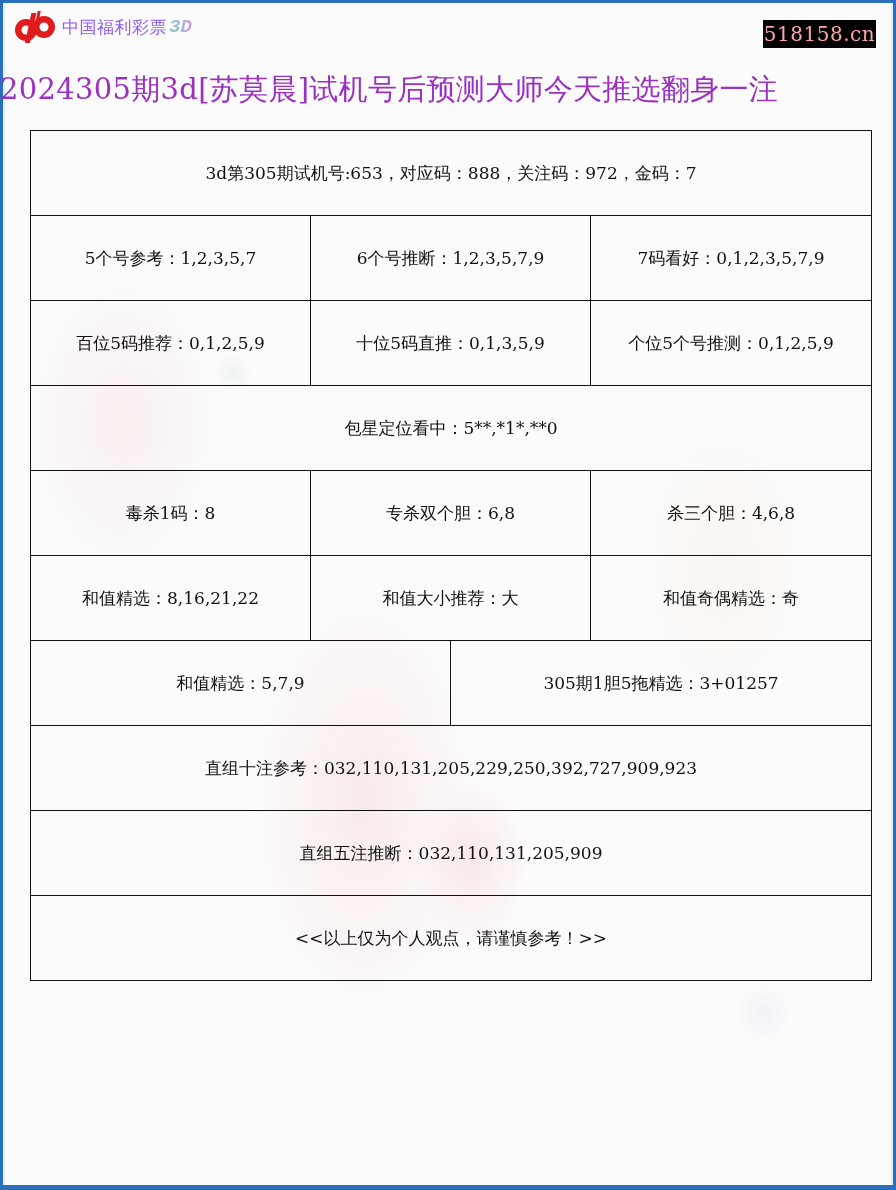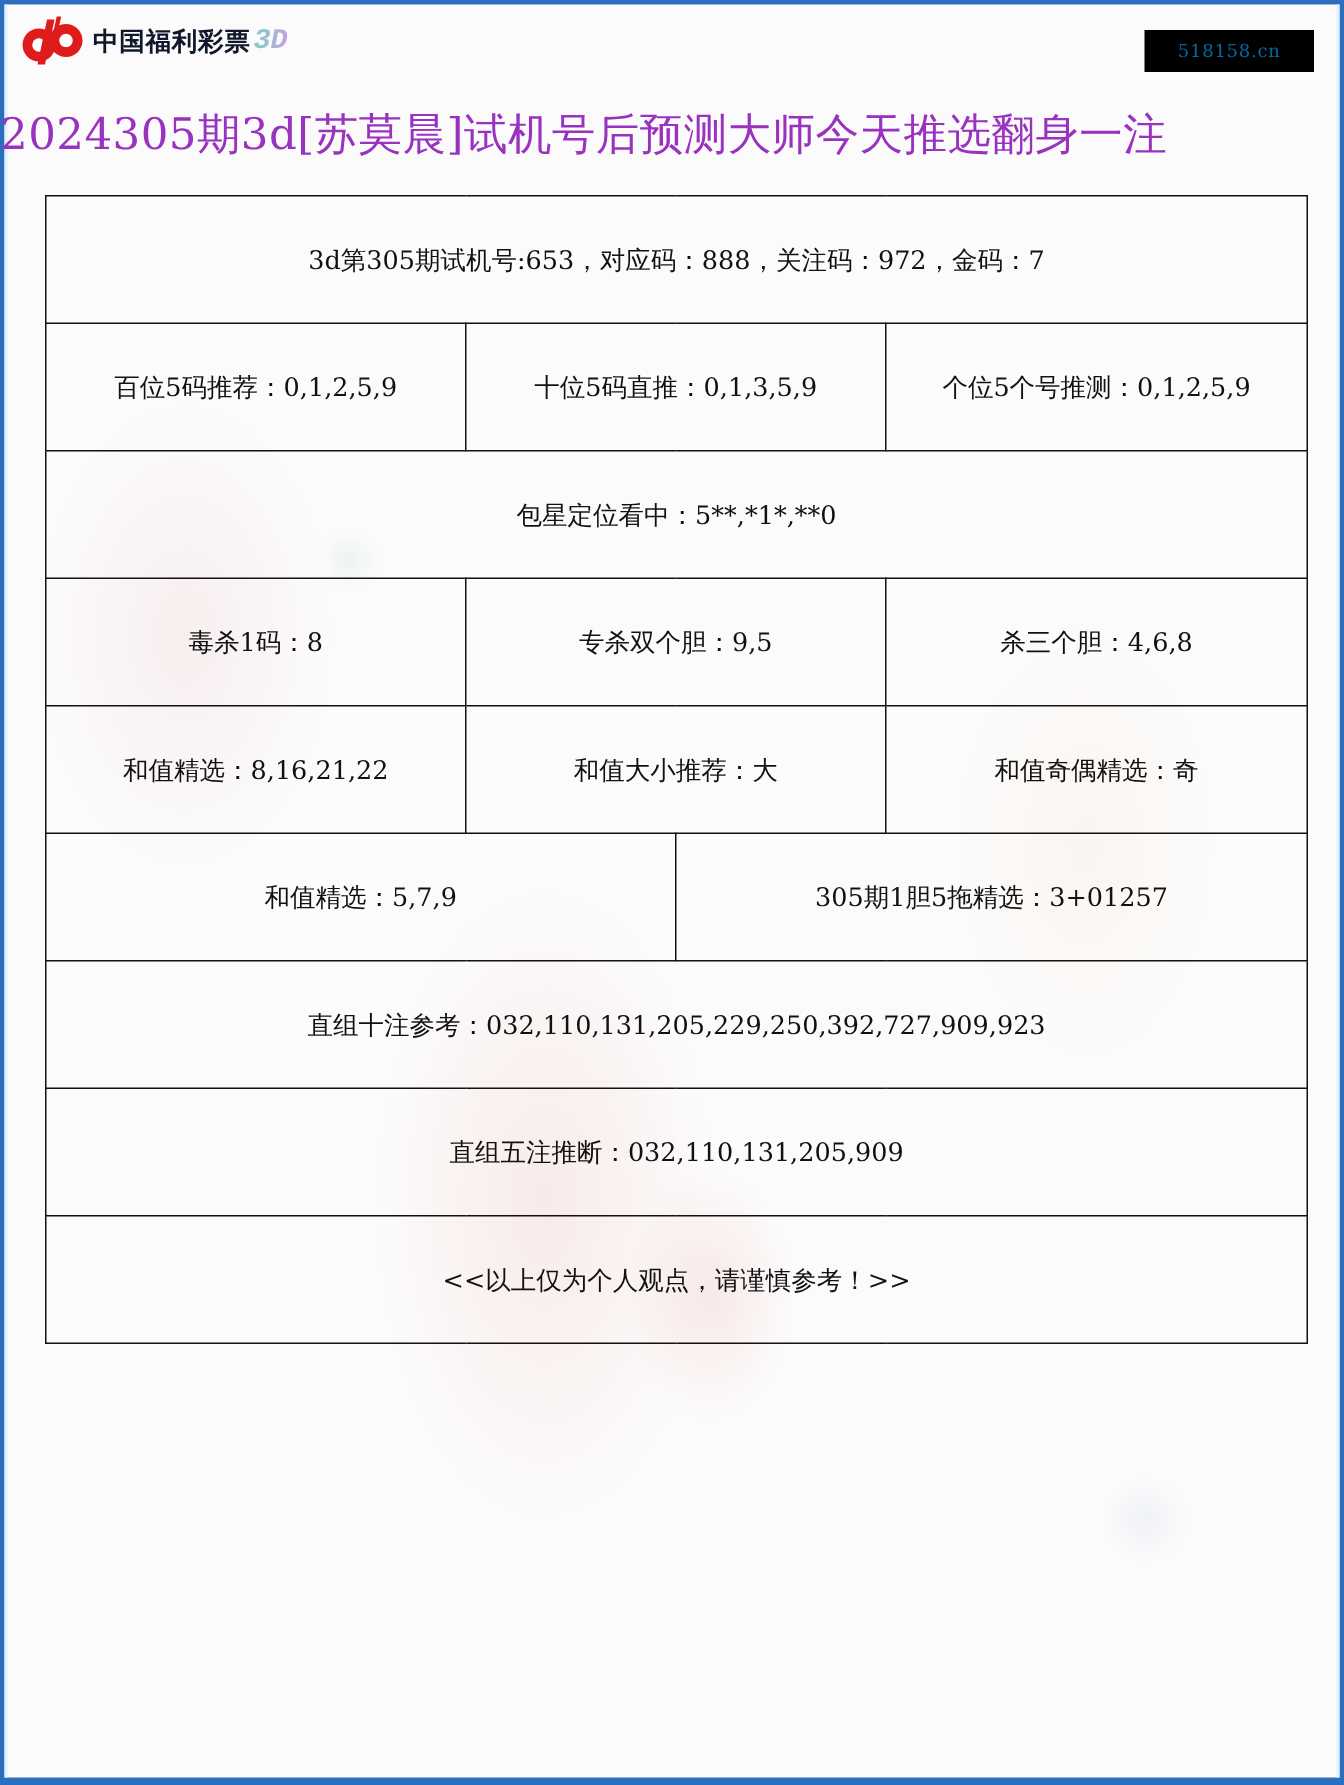--- a/index.html
+++ b/index.html
@@ -30,34 +30,34 @@
       border-right: 2px solid #dff1ff;
       pointer-events: none;
     }
     .logo {
       position: absolute; left: 12px; top: 10px; height: 34px;
       display: flex; align-items: center;
     }
     .logo-mark { width: 46px; height: 34px; }
     .logo-text {
       font-family: "DejaVu Sans", "Liberation Sans", sans-serif;
-      font-weight: bold; font-size: 17px; color: #0f172a; margin-left: 4px; letter-spacing: 0.5px;
+      font-weight: normal; font-size: 17px; color: #8b5cf6; margin-left: 4px; letter-spacing: 0.5px;
     }
     .logo-3d {
       font-family: Liberation Mono, monospace;
       font-style: italic; font-weight: bold; font-size: 19px; margin-left: 2px;
       color: #8fc4d6;
       background: linear-gradient(90deg, #7ed0c8, #c8a0e0);
       -webkit-background-clip: text; background-clip: text; -webkit-text-fill-color: transparent;
     }
     .site-badge {
       position: absolute; left: 763px; top: 20px; width: 113px; height: 28px;
-      background: #000; color: #0369a1;
+      background: #000; color: #fca5a5;
       font-family: "DejaVu Serif", "Liberation Serif", serif;
-      font-size: 12px; line-height: 28px; text-align: center; letter-spacing: 0.5px;
+      font-size: 20px; line-height: 28px; text-align: center; letter-spacing: 0.5px;
     }
     .title {
       position: absolute; left: 0; right: 0; top: 64px; height: 50px;
       color: #9a32c0;
       font-family: "DejaVu Serif", "Liberation Serif", serif;
       font-size: 29px; line-height: 50px; letter-spacing: 0.3px;
     }
     table.grid {
       position: absolute; left: 30px; top: 130px; width: 841px;
       border-collapse: collapse; table-layout: fixed;
@@ -100,30 +100,35 @@
     <col style="width:280px">
       <col style="width:140px">
       <col style="width:140px">
       <col style="width:281px">
   </colgroup>
   <tbody>
       <tr>
     <td colspan="4">3d第305期试机号:653，对应码：888，关注码：972，金码：7</td>
   </tr>
   <tr>
+    <td>5个号参考：1,2,3,5,7</td>
+    <td colspan="2">6个号推断：1,2,3,5,7,9</td>
+    <td>7码看好：0,1,2,3,5,7,9</td>
+  </tr>
+  <tr>
     <td>百位5码推荐：0,1,2,5,9</td>
     <td colspan="2">十位5码直推：0,1,3,5,9</td>
     <td>个位5个号推测：0,1,2,5,9</td>
   </tr>
   <tr>
     <td colspan="4">包星定位看中：5**,*1*,**0</td>
   </tr>
   <tr>
     <td>毒杀1码：8</td>
-    <td colspan="2">专杀双个胆：9,5</td>
+    <td colspan="2">专杀双个胆：6,8</td>
     <td>杀三个胆：4,6,8</td>
   </tr>
   <tr>
     <td>和值精选：8,16,21,22</td>
     <td colspan="2">和值大小推荐：大</td>
     <td>和值奇偶精选：奇</td>
   </tr>
   <tr>
     <td colspan="2">和值精选：5,7,9</td>
     <td colspan="2">305期1胆5拖精选：3+01257</td>

